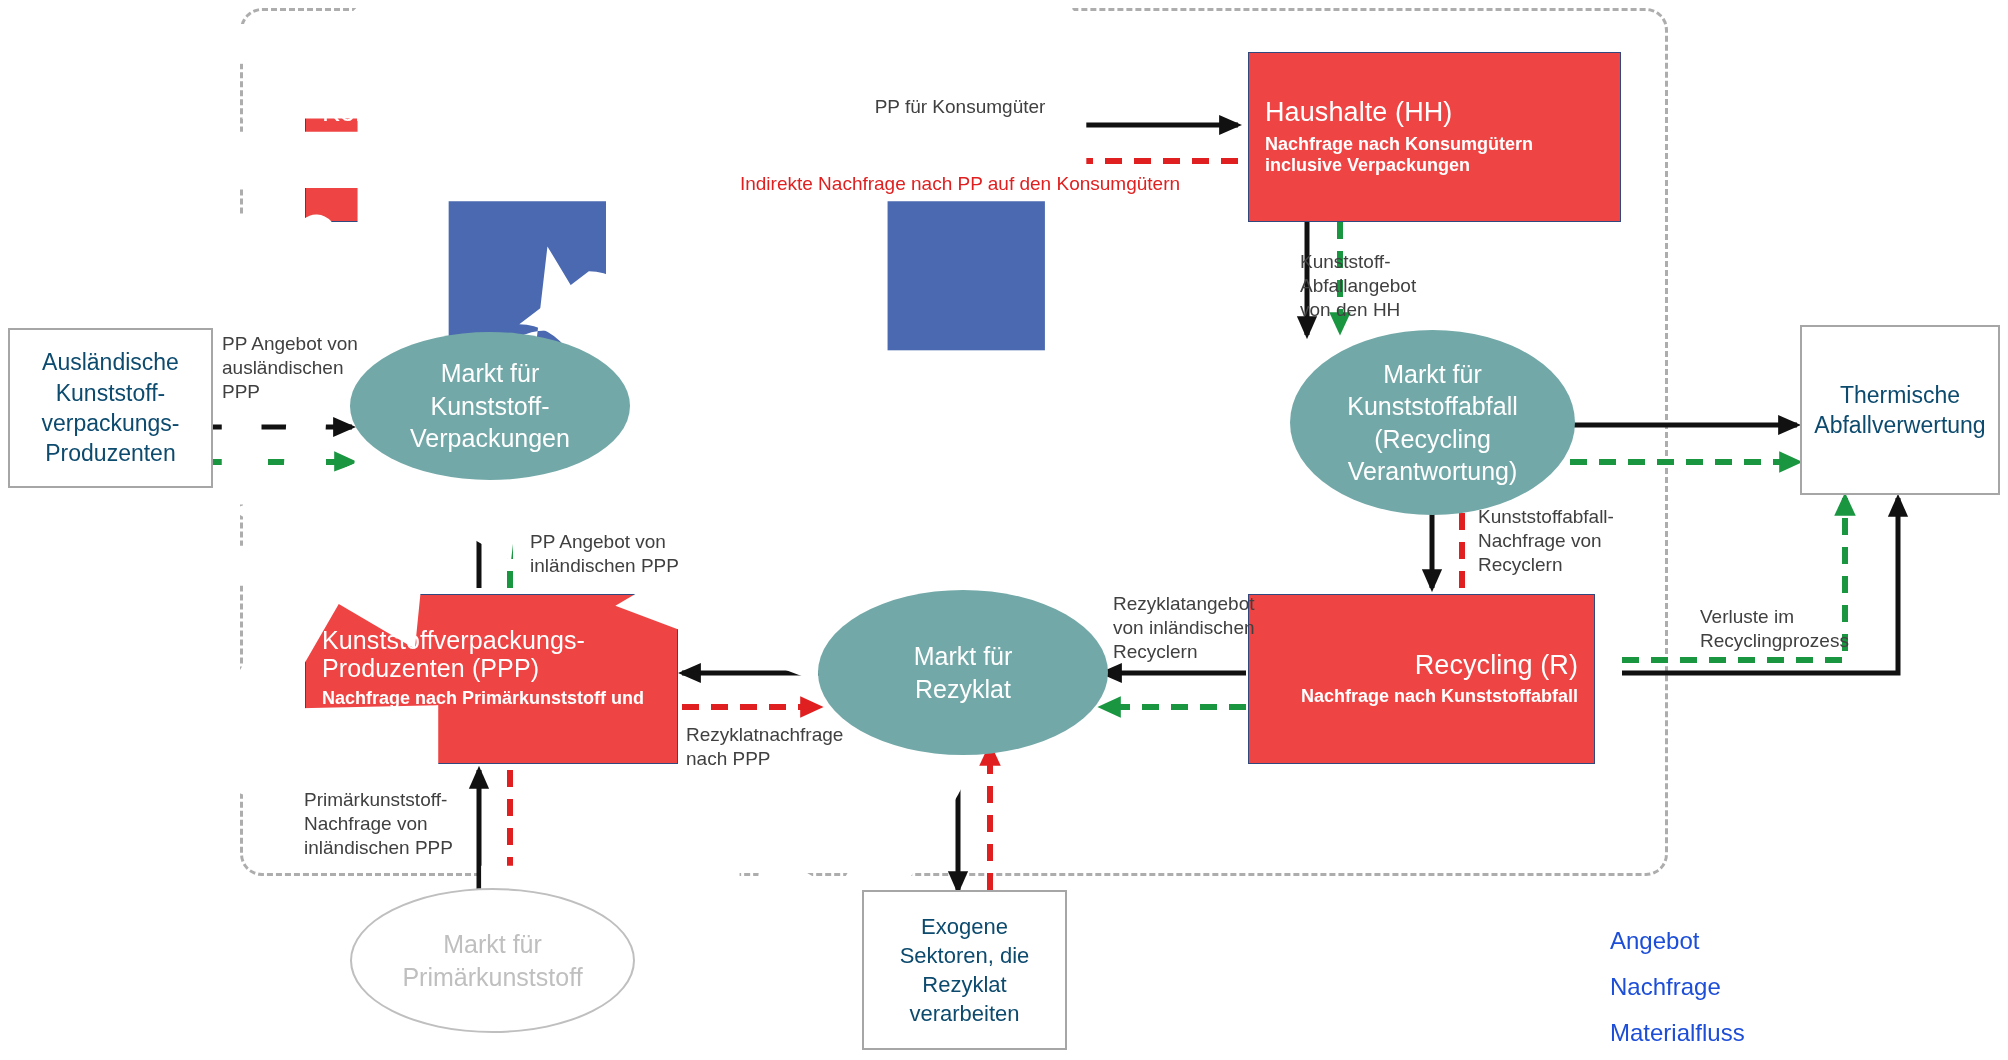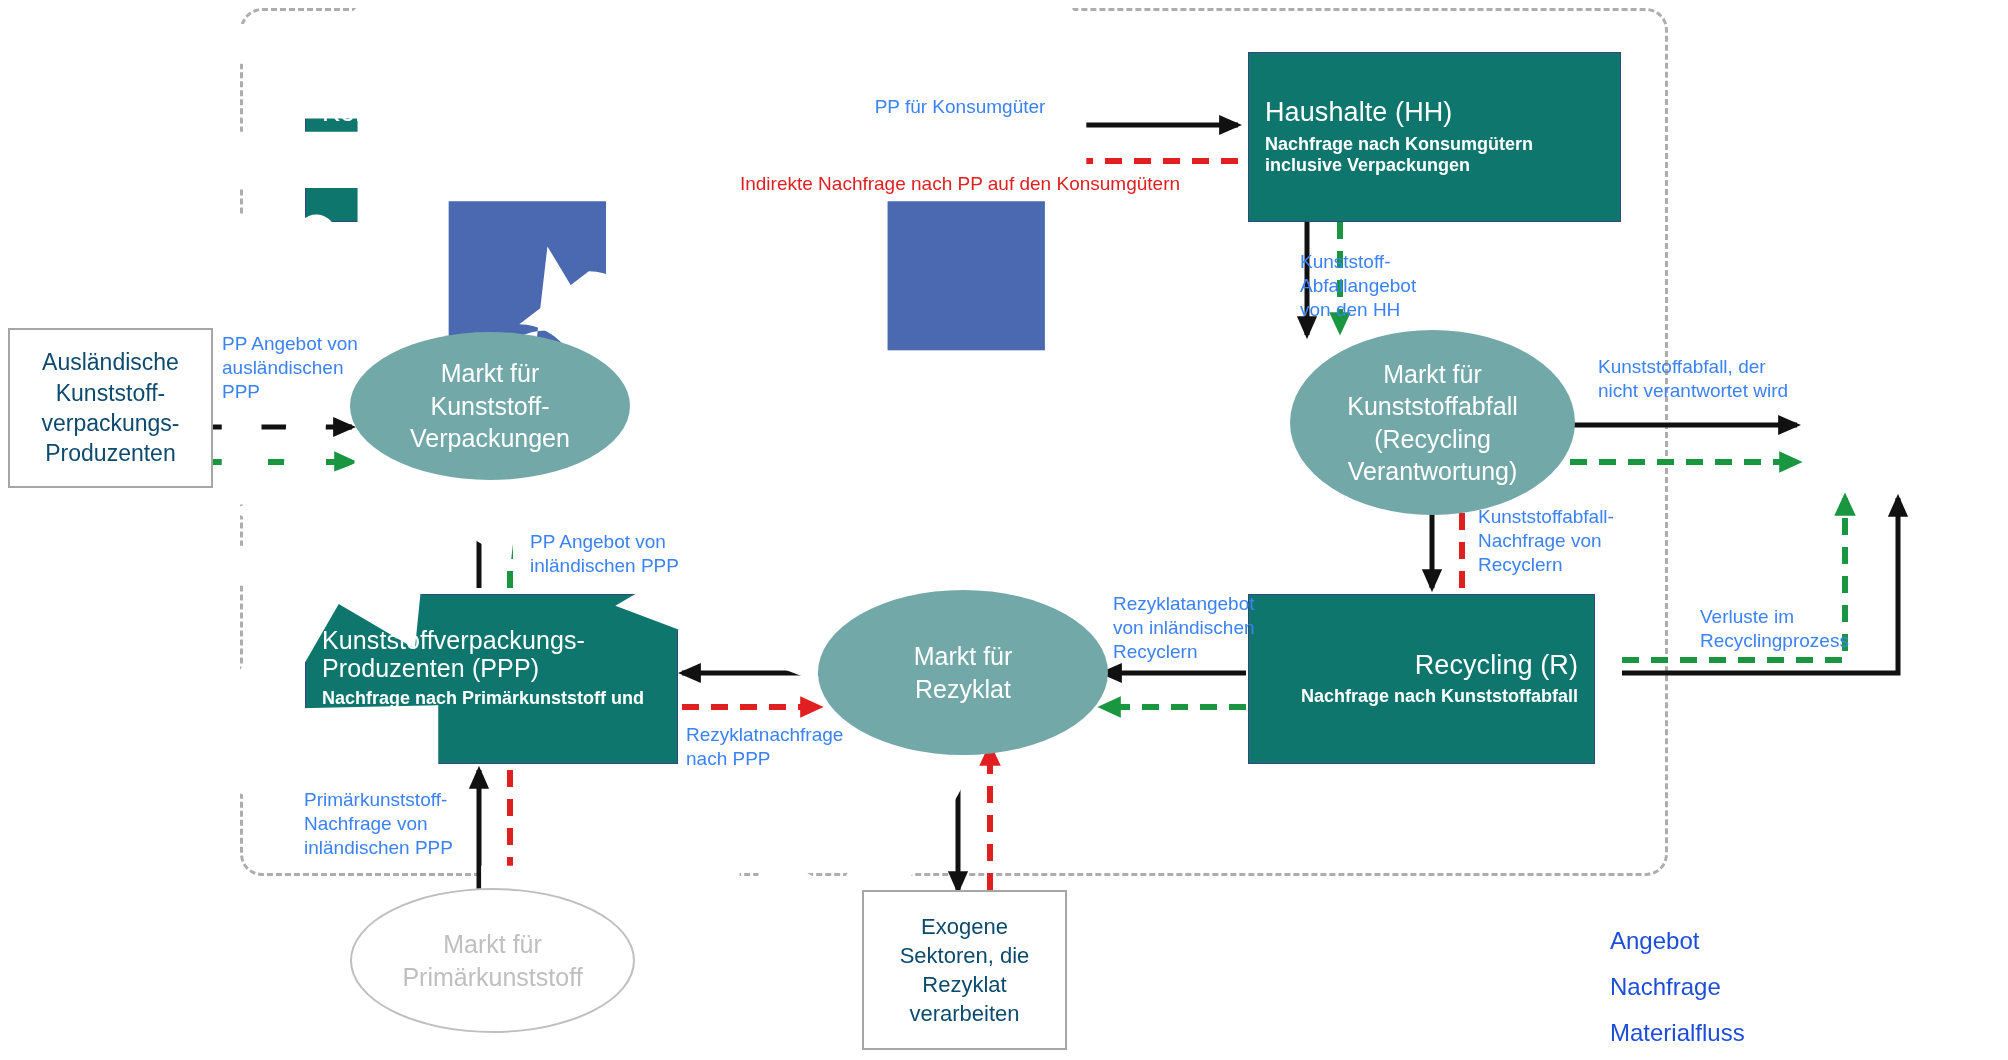--- a/index.html
+++ b/index.html
@@ -2,42 +2,42 @@
 <html><head>
 <meta charset="utf-8">
 <style>
   html,body{margin:0;padding:0;background:#ffffff;}
   body{font-family:"Liberation Sans","DejaVu Sans",sans-serif;}
   #stage{position:relative;width:2008px;height:1060px;background:#fff;overflow:hidden;}
 
   .box{position:absolute;box-sizing:border-box;}
 
   
-  .actor{background:#0f766e;border:1px solid #31487f;color:#fff;padding:10px 16px;
+  .actor{background:#ef4444;border:1px solid #31487f;color:#fff;padding:10px 16px;
          display:flex;flex-direction:column;justify-content:center;}
   .actor .title{font-size:27px;line-height:1.12;font-weight:400;letter-spacing:.1px;}
   .actor .sub{font-size:18px;line-height:1.2;font-weight:bold;margin-top:6px;}
   .actor .icon{position:absolute;right:14px;top:50%;transform:translateY(-50%);}
 
   
   .exo{border:2px solid #a6a6a6;background:#fff;color:#0c4a6e;
        display:flex;align-items:center;justify-content:center;text-align:center;
        font-size:23px;line-height:1.32;}
 
   
   .market{border-radius:50%;background:#73a8a8;color:#fff;
           display:flex;align-items:center;justify-content:center;text-align:center;
           font-size:25px;line-height:1.3;}
   .market.ghost{background:#fff;border:2px solid #bfbfbf;color:#bfbfbf;}
 
   
   #boundary{position:absolute;border:3px dashed #adadad;border-radius:22px;}
 
   
-  .lbl{position:absolute;font-size:19px;line-height:1.25;color:#3b82f6;white-space:pre-line;}
+  .lbl{position:absolute;font-size:19px;line-height:1.25;color:#404040;white-space:pre-line;}
   .lbl.red{color:#e02020;}
   .lbl.center{text-align:center;}
 
   
   #legend{position:absolute;}
   .leg-row{position:absolute;font-size:24px;color:#1d4ed8;}
 
   svg{position:absolute;left:0;top:0;width:2008px;height:1060px;overflow:visible;}
   .mat{stroke:#111111;stroke-width:5;fill:none;}
   .sup{stroke:#e02020;stroke-width:6;fill:none;stroke-dasharray:17 12;}
@@ -194,20 +194,22 @@
 Rezyklat</div>
 
   <div class="box market ghost" style="left:350px;top:888px;width:285px;height:145px;white-space:pre-line;">Markt für
 Primärkunststoff</div>
 
   <div class="box exo" style="left:8px;top:328px;width:205px;height:160px;white-space:pre-line;">Ausländische
 Kunststoff-
 verpackungs-
 Produzenten</div>
 
+  <div class="box exo" style="left:1800px;top:325px;width:200px;height:170px;white-space:pre-line;">Thermische
+Abfallverwertung</div>
 
   <div class="box exo" style="left:862px;top:890px;width:205px;height:160px;white-space:pre-line;font-size:22px;">Exogene
 Sektoren, die
 Rezyklat
 verarbeiten</div>
 
   <div class="lbl center" style="left:760px;top:95px;width:400px;">PP für Konsumgüter</div>
 
   <div class="lbl red center" style="left:700px;top:172px;width:520px;">Indirekte Nachfrage nach PP auf den Konsumgütern</div>
 
@@ -215,22 +217,20 @@
 ausländischen
 PPP</div>
 
   <div class="lbl" style="left:530px;top:530px;width:200px;">PP Angebot von
 inländischen PPP</div>
 
   <div class="lbl" style="left:1300px;top:250px;width:210px;">Kunststoff-
 Abfallangebot
 von den HH</div>
 
-  <div class="lbl" style="left:1598px;top:355px;width:225px;">Kunststoffabfall, der
-nicht verantwortet wird</div>
 
   <div class="lbl" style="left:1478px;top:505px;width:220px;">Kunststoffabfall-
 Nachfrage von
 Recyclern</div>
 
   <div class="lbl" style="left:1113px;top:592px;width:190px;">Rezyklatangebot
 von inländischen
 Recyclern</div>
 
   <div class="lbl" style="left:686px;top:723px;width:180px;">Rezyklatnachfrage

